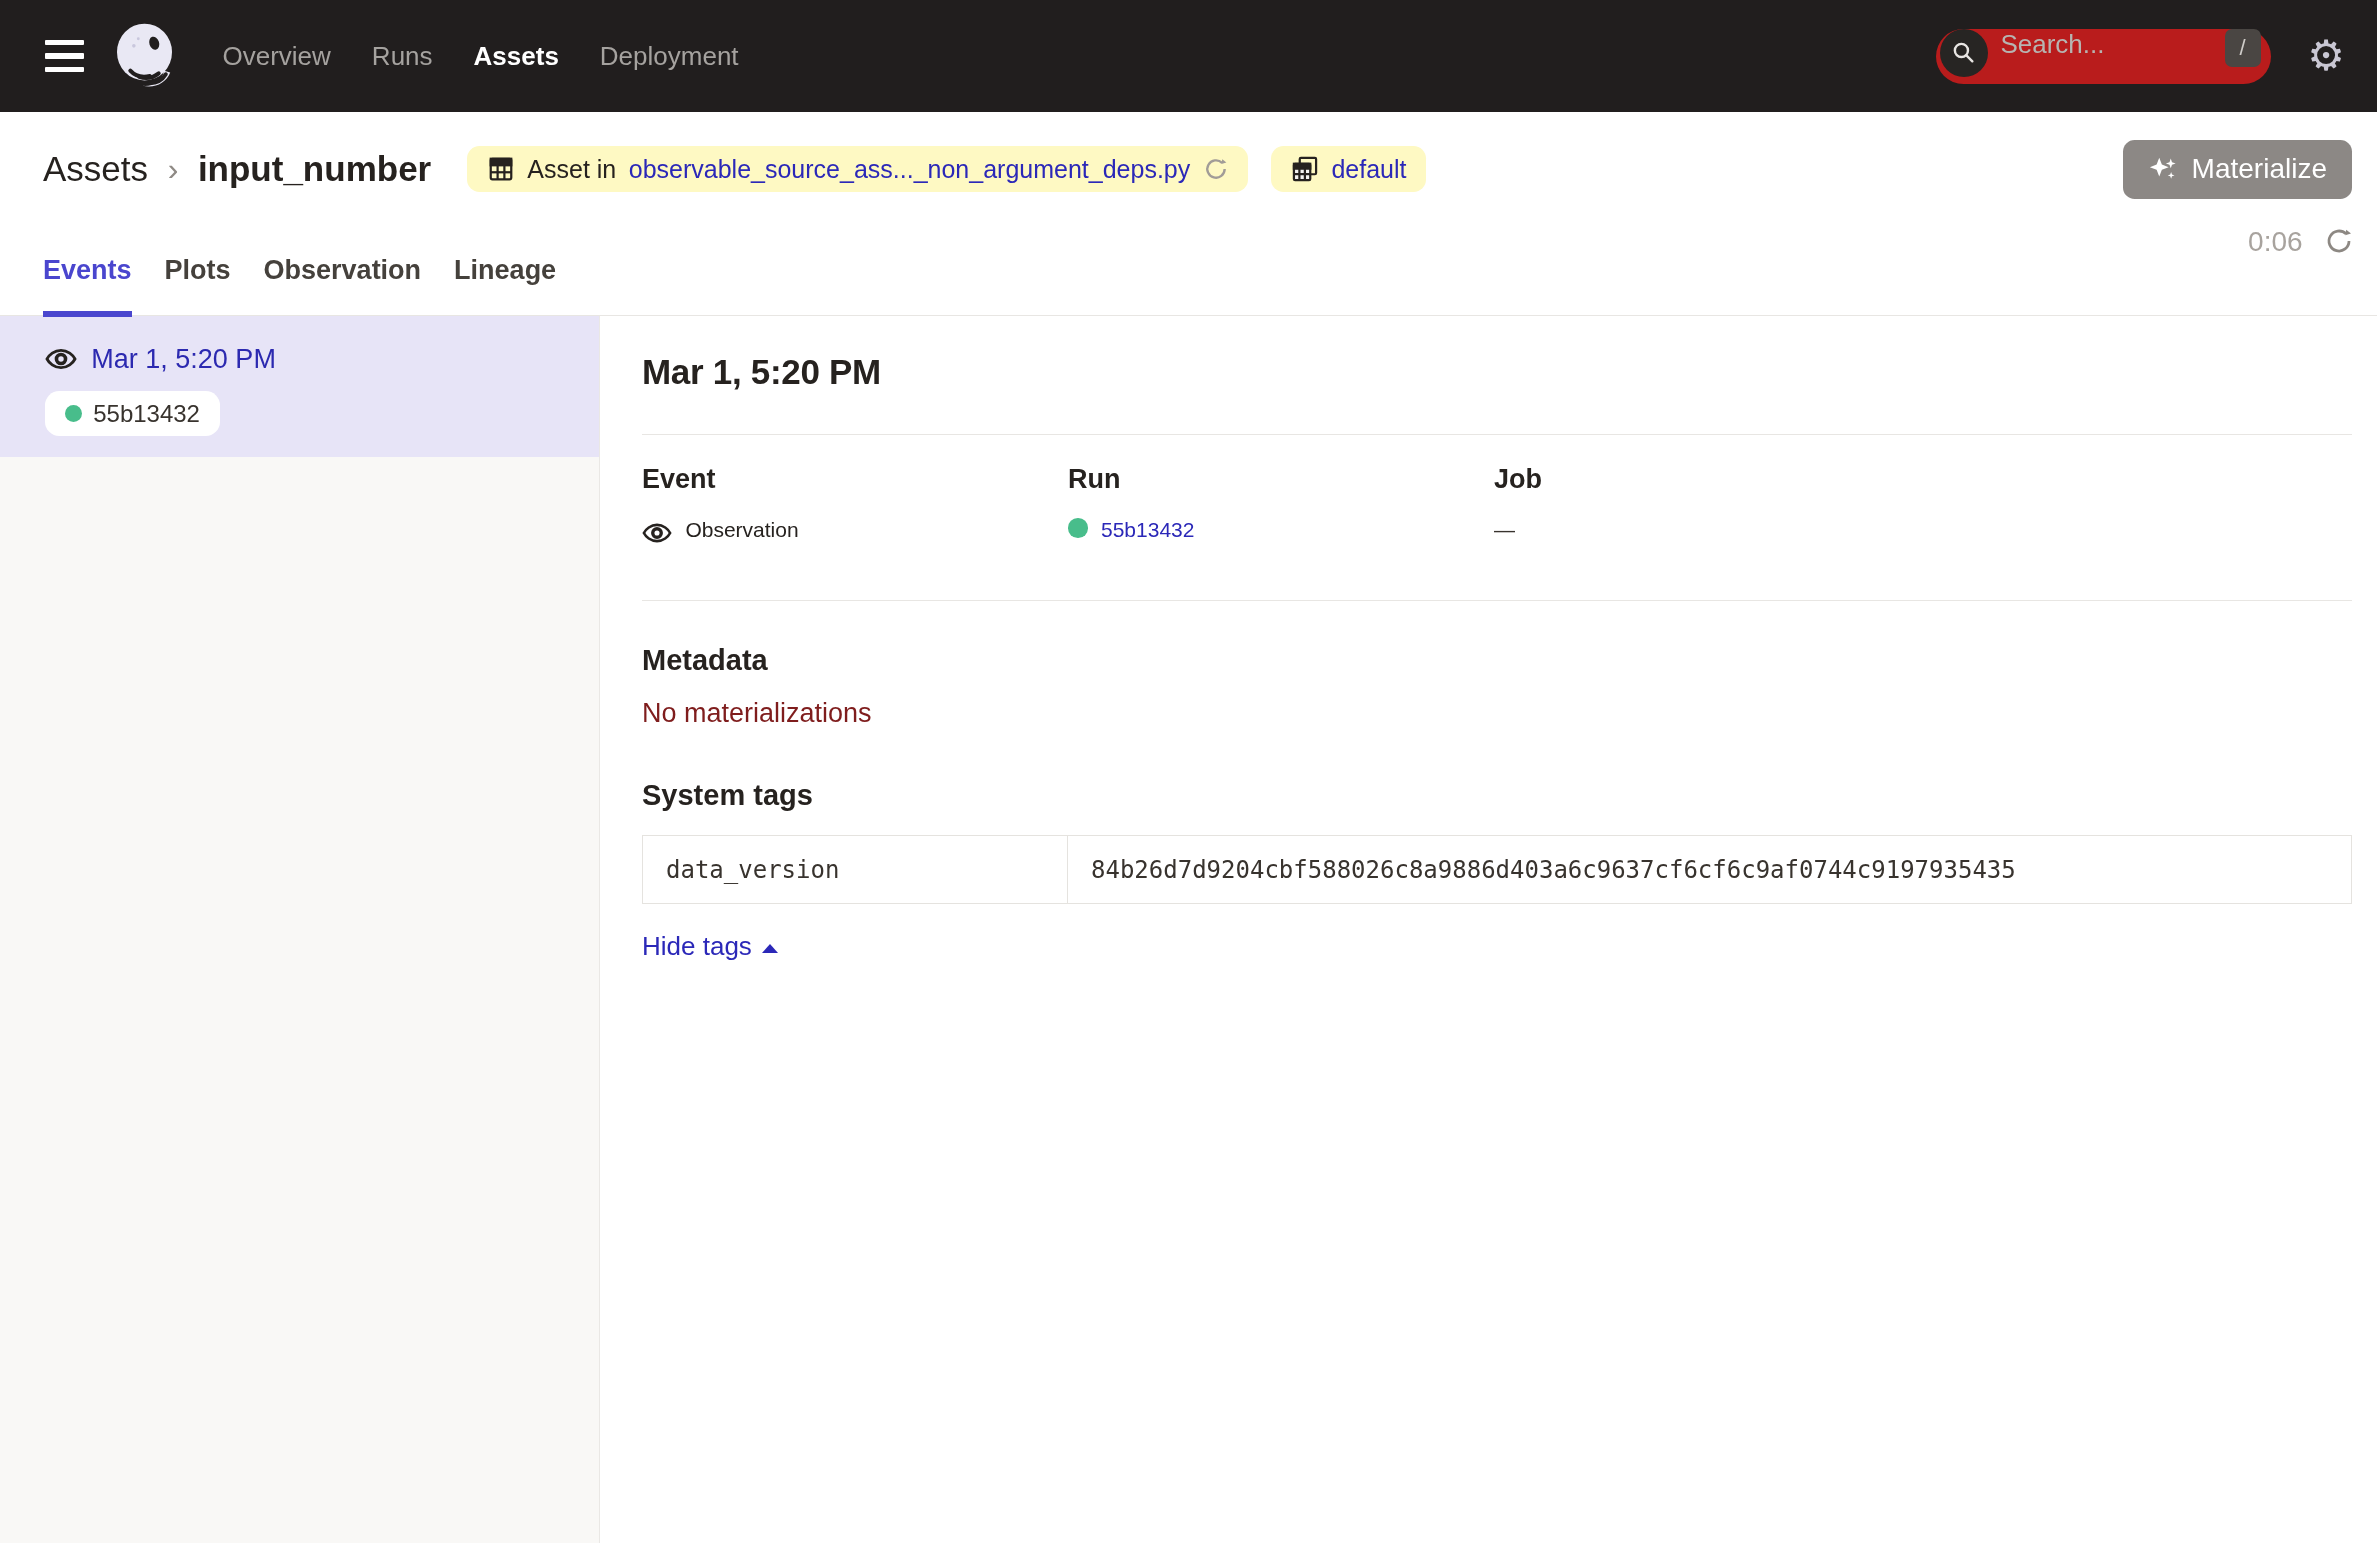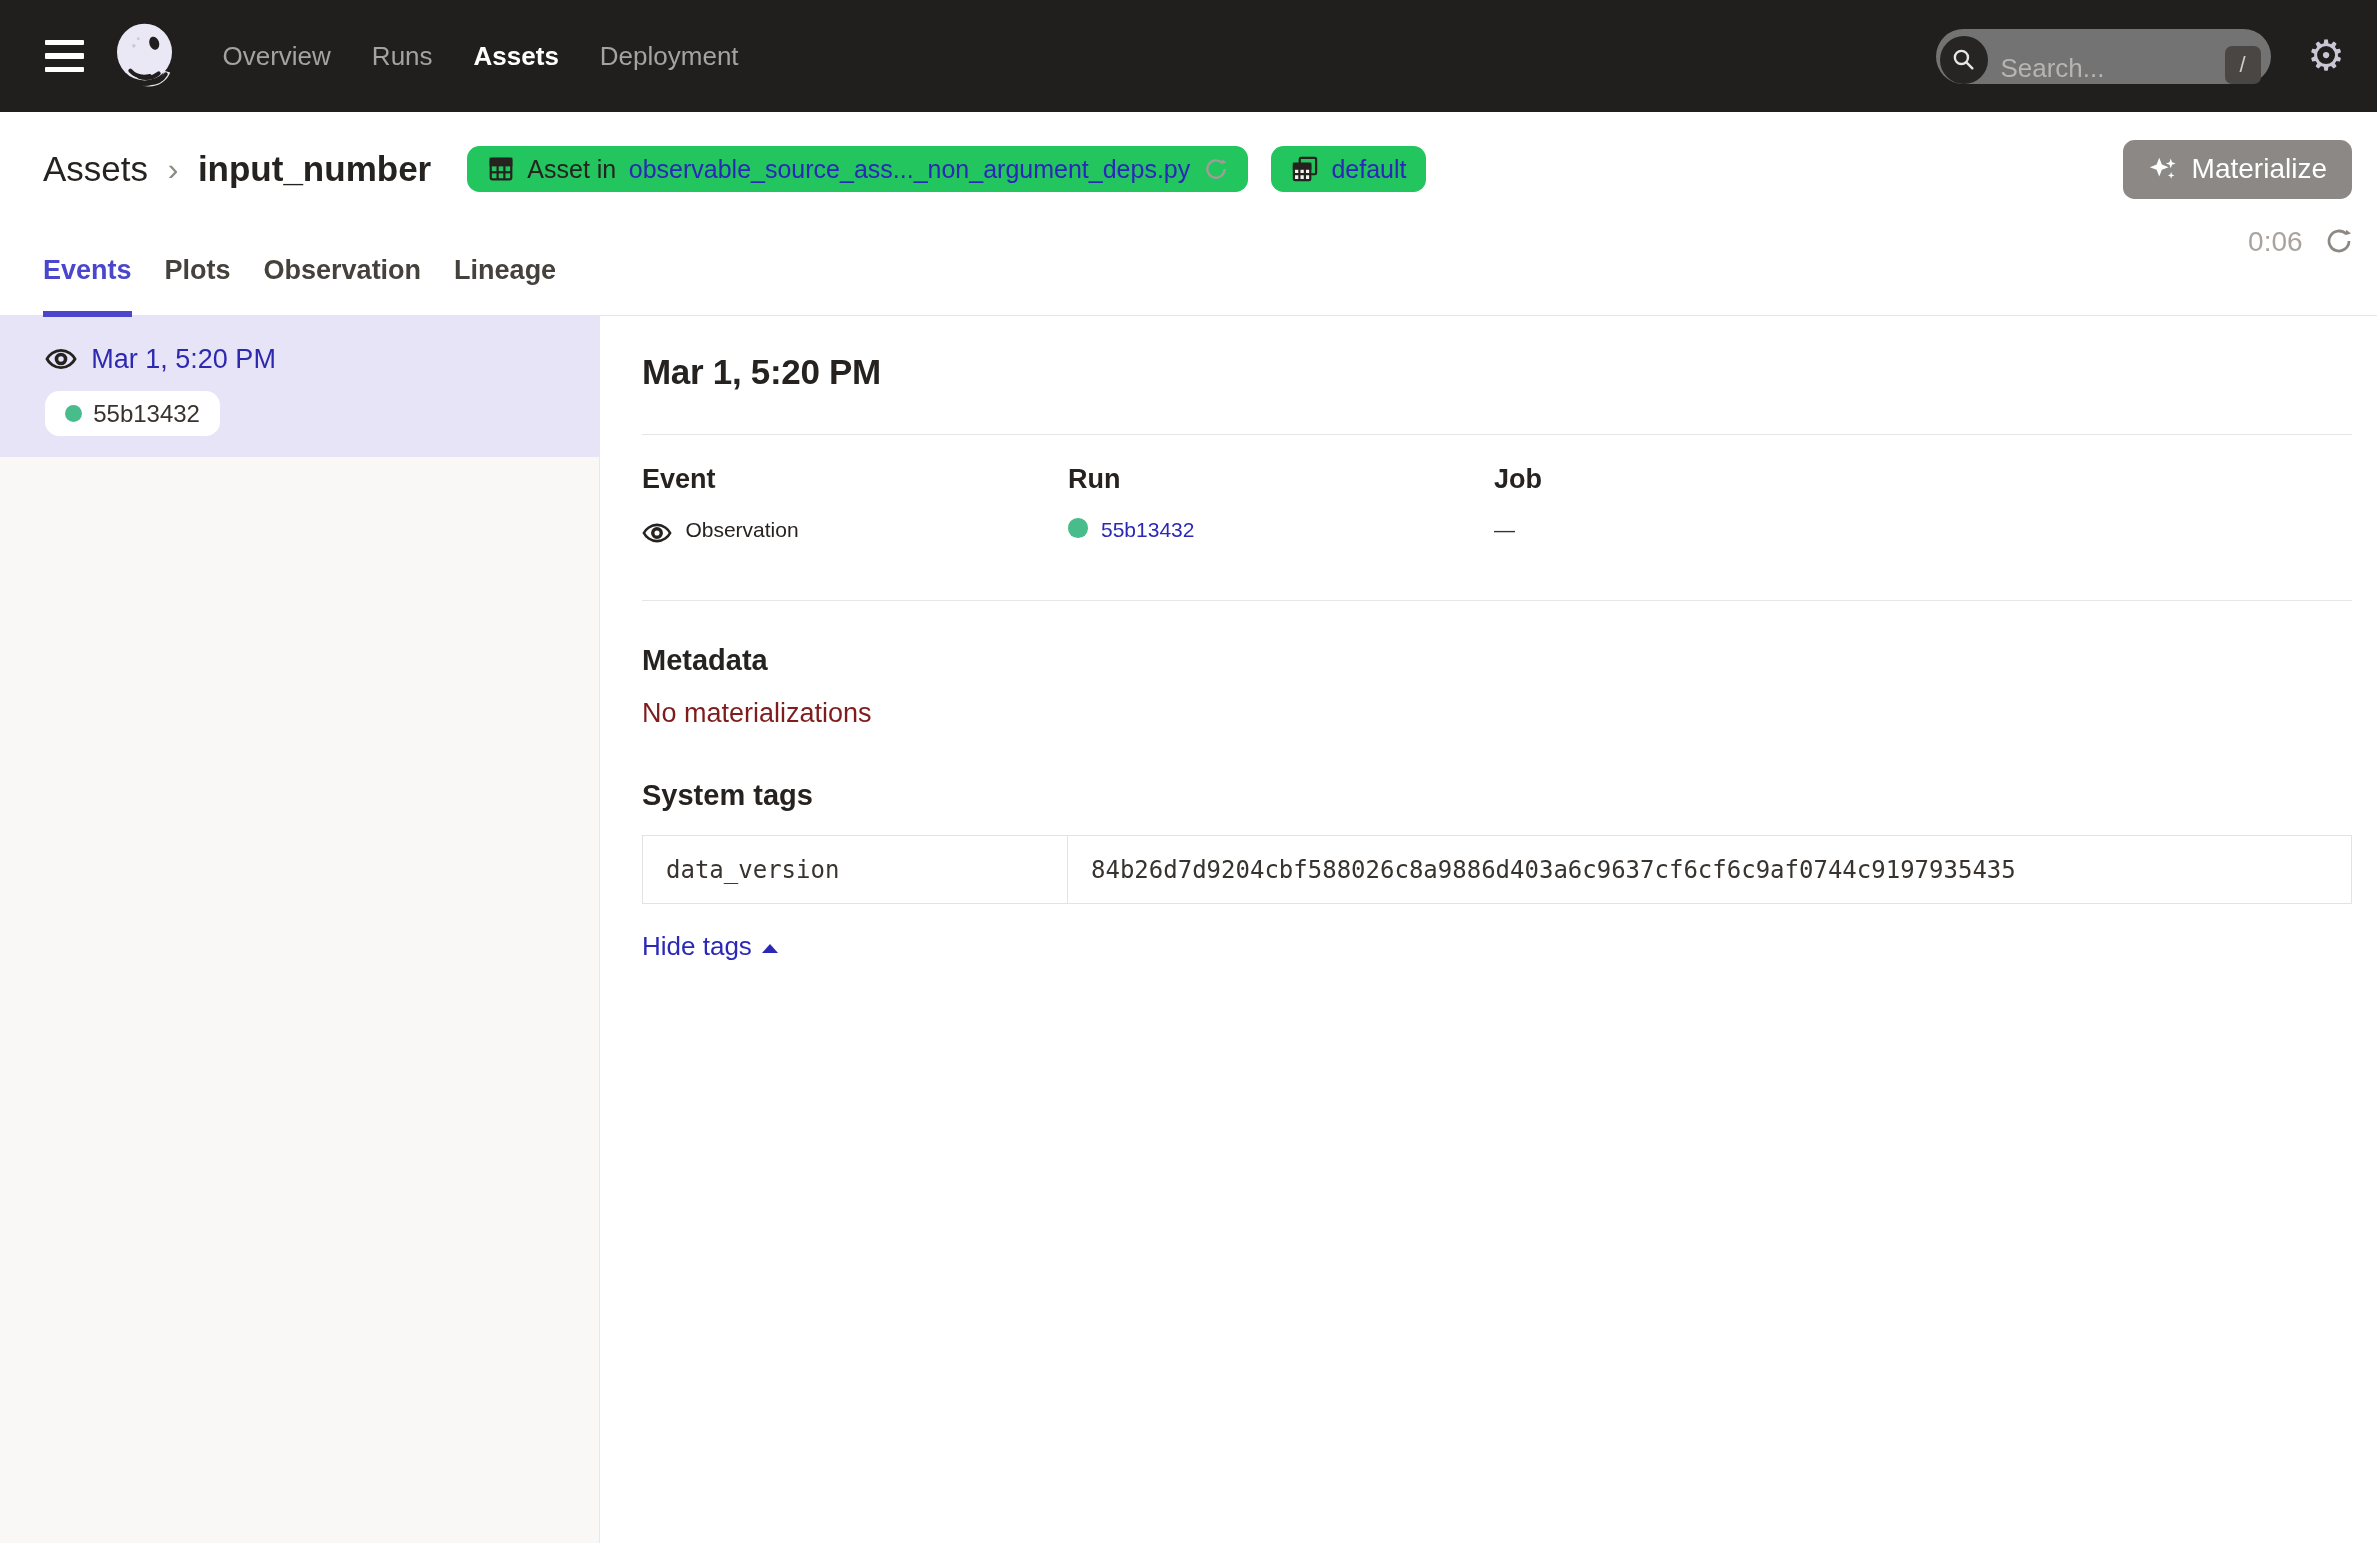--- a/index.html
+++ b/index.html
@@ -17,22 +17,22 @@
     height: 112px; flex: 0 0 auto; background: #211e1e;
     display: flex; align-items: center; padding: 0 32px;
   }
   .hamburger { display: flex; flex-direction: column; gap: 8px; margin-left: 12.5px; cursor: pointer; }
   .hamburger span { width: 39px; height: 5.4px; background: #fff; border-radius: 0.9px; }
   .logo { width: 71px; height: 71px; margin-left: 25px; }
   .nav-links { display: flex; gap: 41px; margin-left: 43px; font-size: 26px; color: #a5a29f; font-weight: 500; }
   .nav-link { cursor: pointer; }
   .nav-link.active { color: #ffffff; font-weight: 700; }
   .search-pill {
-    width: 335px; height: 55px; border-radius: 29px; background: #737373;
-    display: flex; align-items: flex-end; padding: 0 10.7px 0 3.6px;
+    width: 335px; height: 55px; border-radius: 29px; background: #b91c1c;
+    display: flex; align-items: flex-start; padding: 0 10.7px 0 3.6px;
   }
   .search-circle {
     width: 48px; height: 48px; border-radius: 50%; background: #272523;
     display: flex; align-items: center; justify-content: center; flex: 0 0 auto;
   }
   .search-input {
     flex: 1; min-width: 0; background: transparent; border: 0; outline: none;
     color: #d6d3d0; font-size: 26px; padding: 0 12.5px; font-family: inherit;
   }
   .search-input::placeholder { color: #b7b4b1; }
@@ -44,21 +44,21 @@
 
   
   .breadcrumb-row {
     height: 114px; flex: 0 0 auto; background: #fff;
     display: flex; align-items: center; padding: 0 25px 0 43px;
   }
   .crumb-root { font-size: 35px; font-weight: 500; color: #26221f; cursor: pointer; }
   .crumb-sep { font-size: 32px; color: #8f8a85; margin: 0 19.6px; }
   .crumb-current { font-size: 35px; font-weight: 700; color: #26221f; }
   .pill {
-    height: 46px; background: #22c55e; border-radius: 12.5px;
+    height: 46px; background: #fef9c3; border-radius: 12.5px;
     display: flex; align-items: center; gap: 12.5px; padding: 0 19.6px; font-size: 25px;
   }
   .pill.asset { margin-left: 36px; }
   .pill.group { margin-left: 23px; }
   .pill-link { color: #2b28b8; cursor: pointer; }
   .pill-refresh { color: #a19c97; display: flex; cursor: pointer; }
   .materialize-btn {
     height: 59px; border-radius: 11.6px; background: #8c8885; color: #fff;
     display: flex; align-items: center; gap: 13.4px; padding: 0 25px;
     font-size: 28px; font-weight: 500; cursor: pointer; border: 0;

